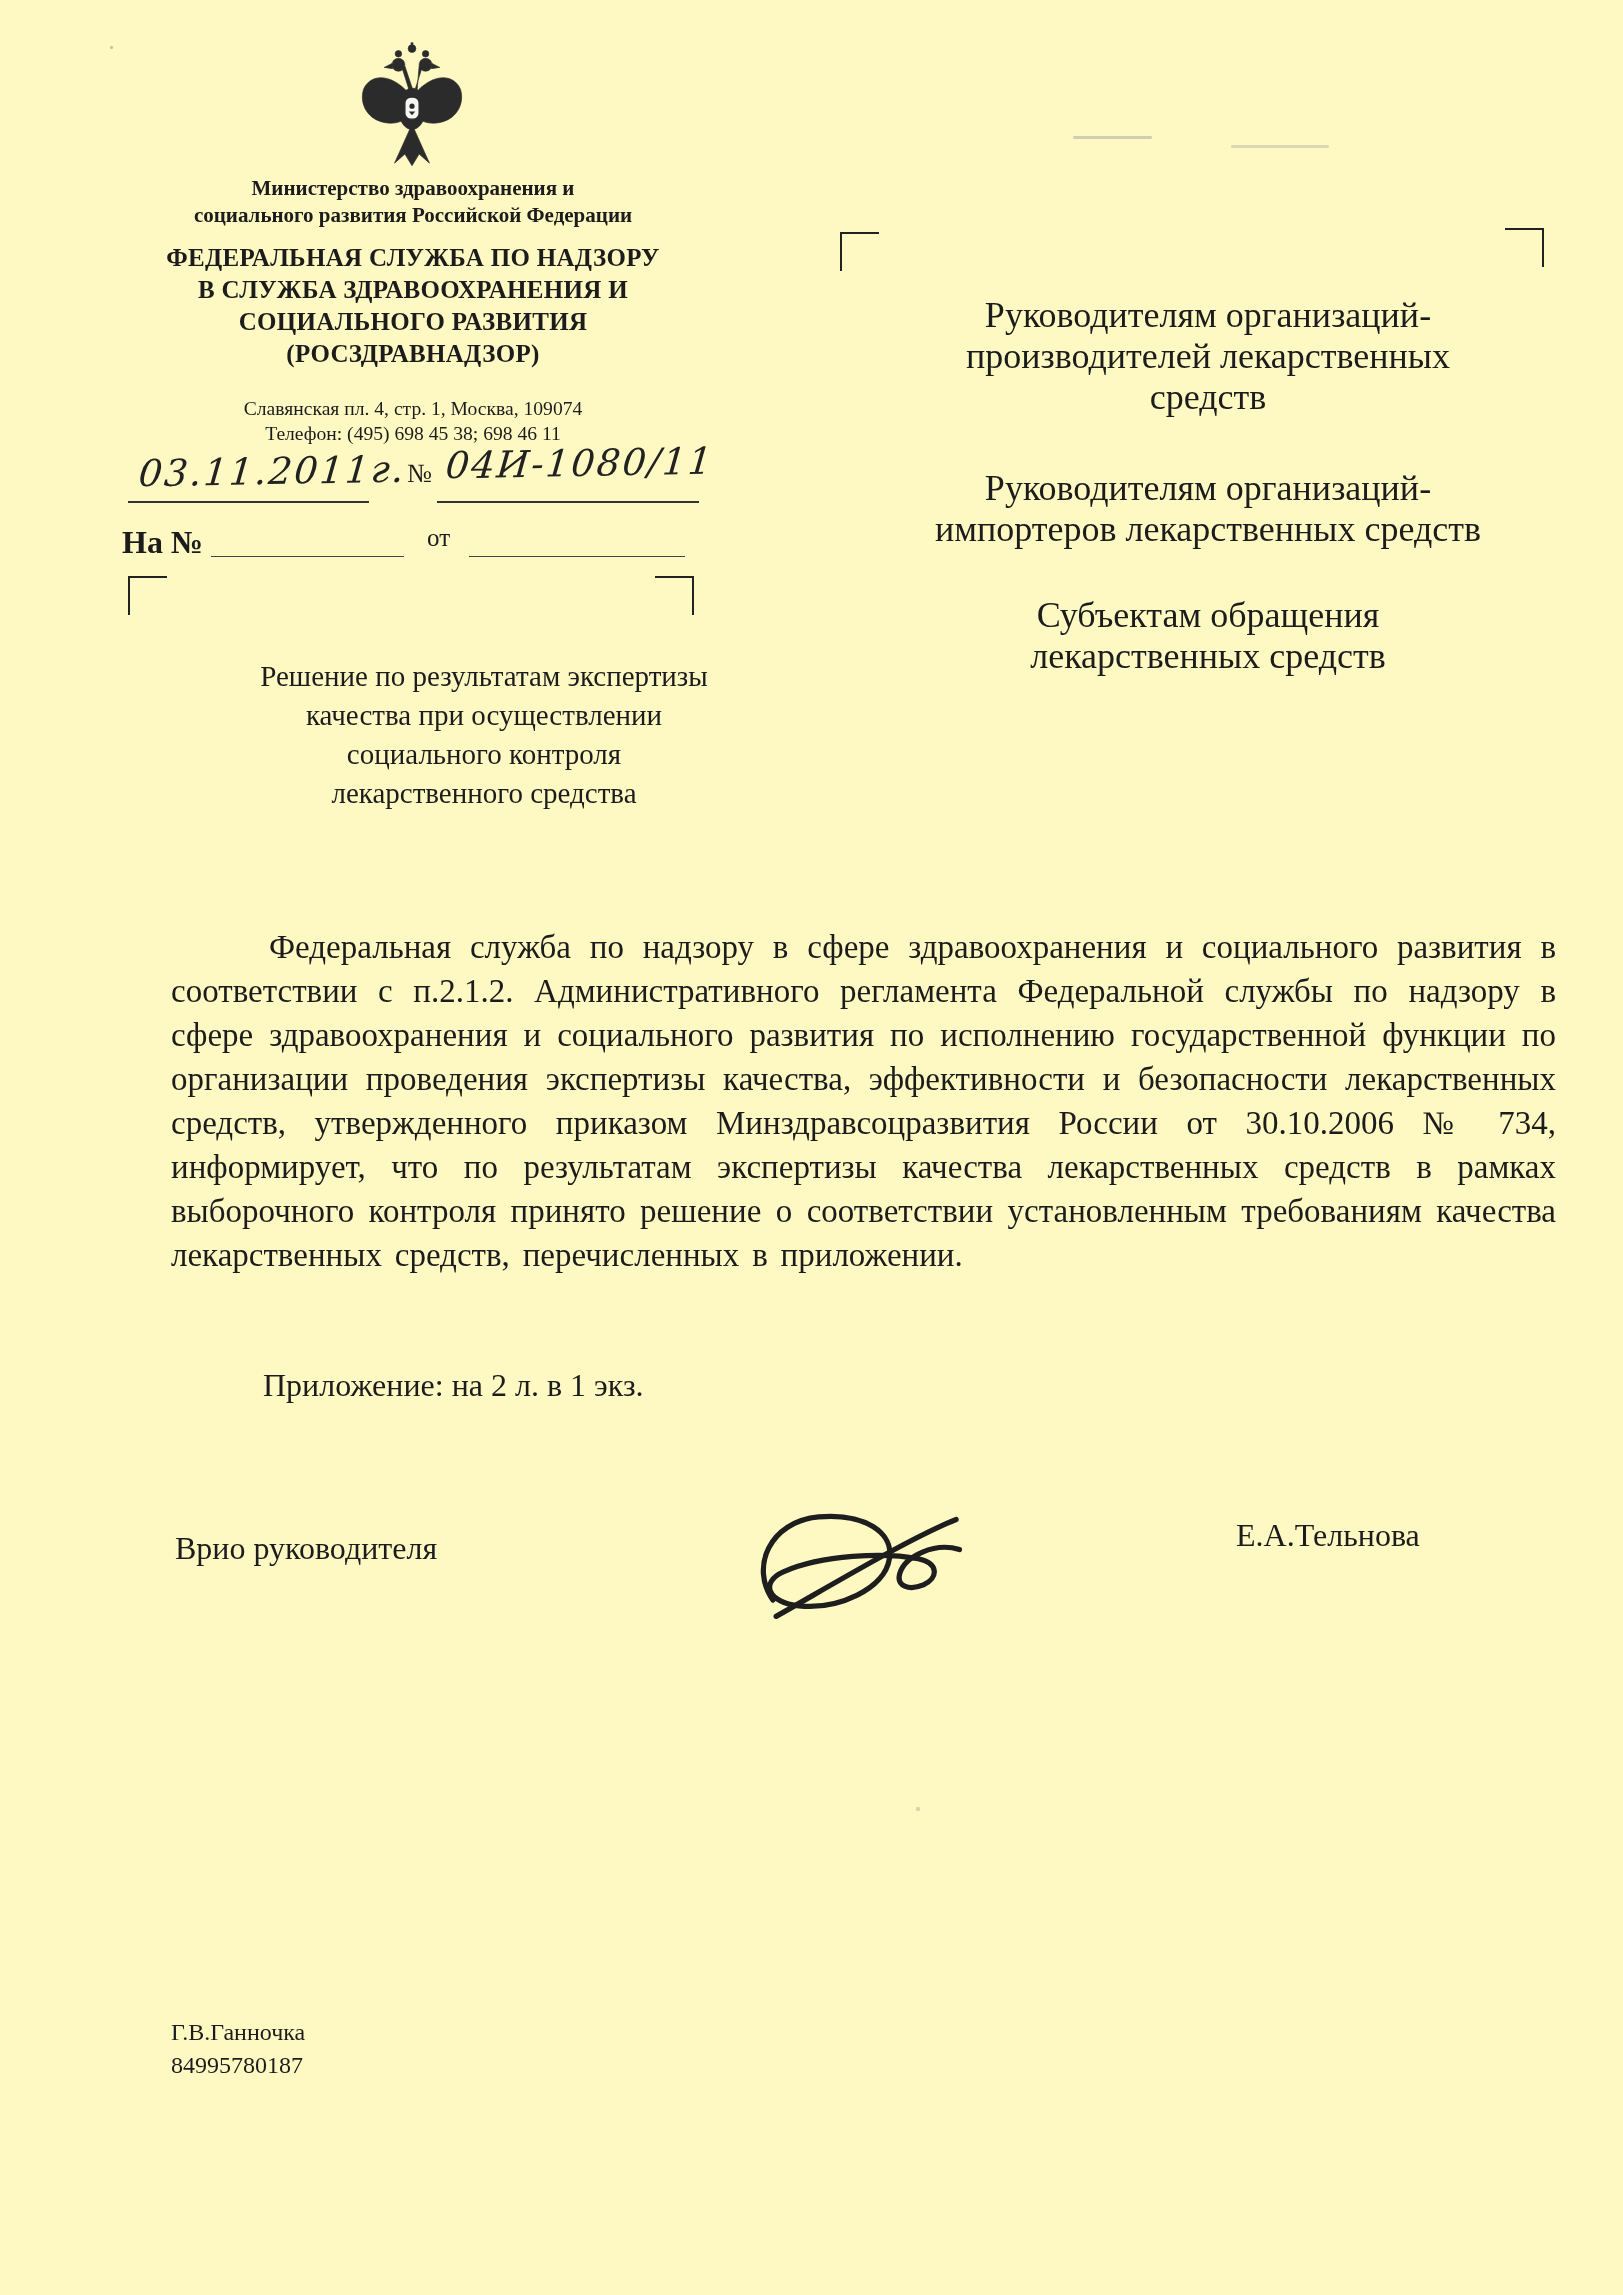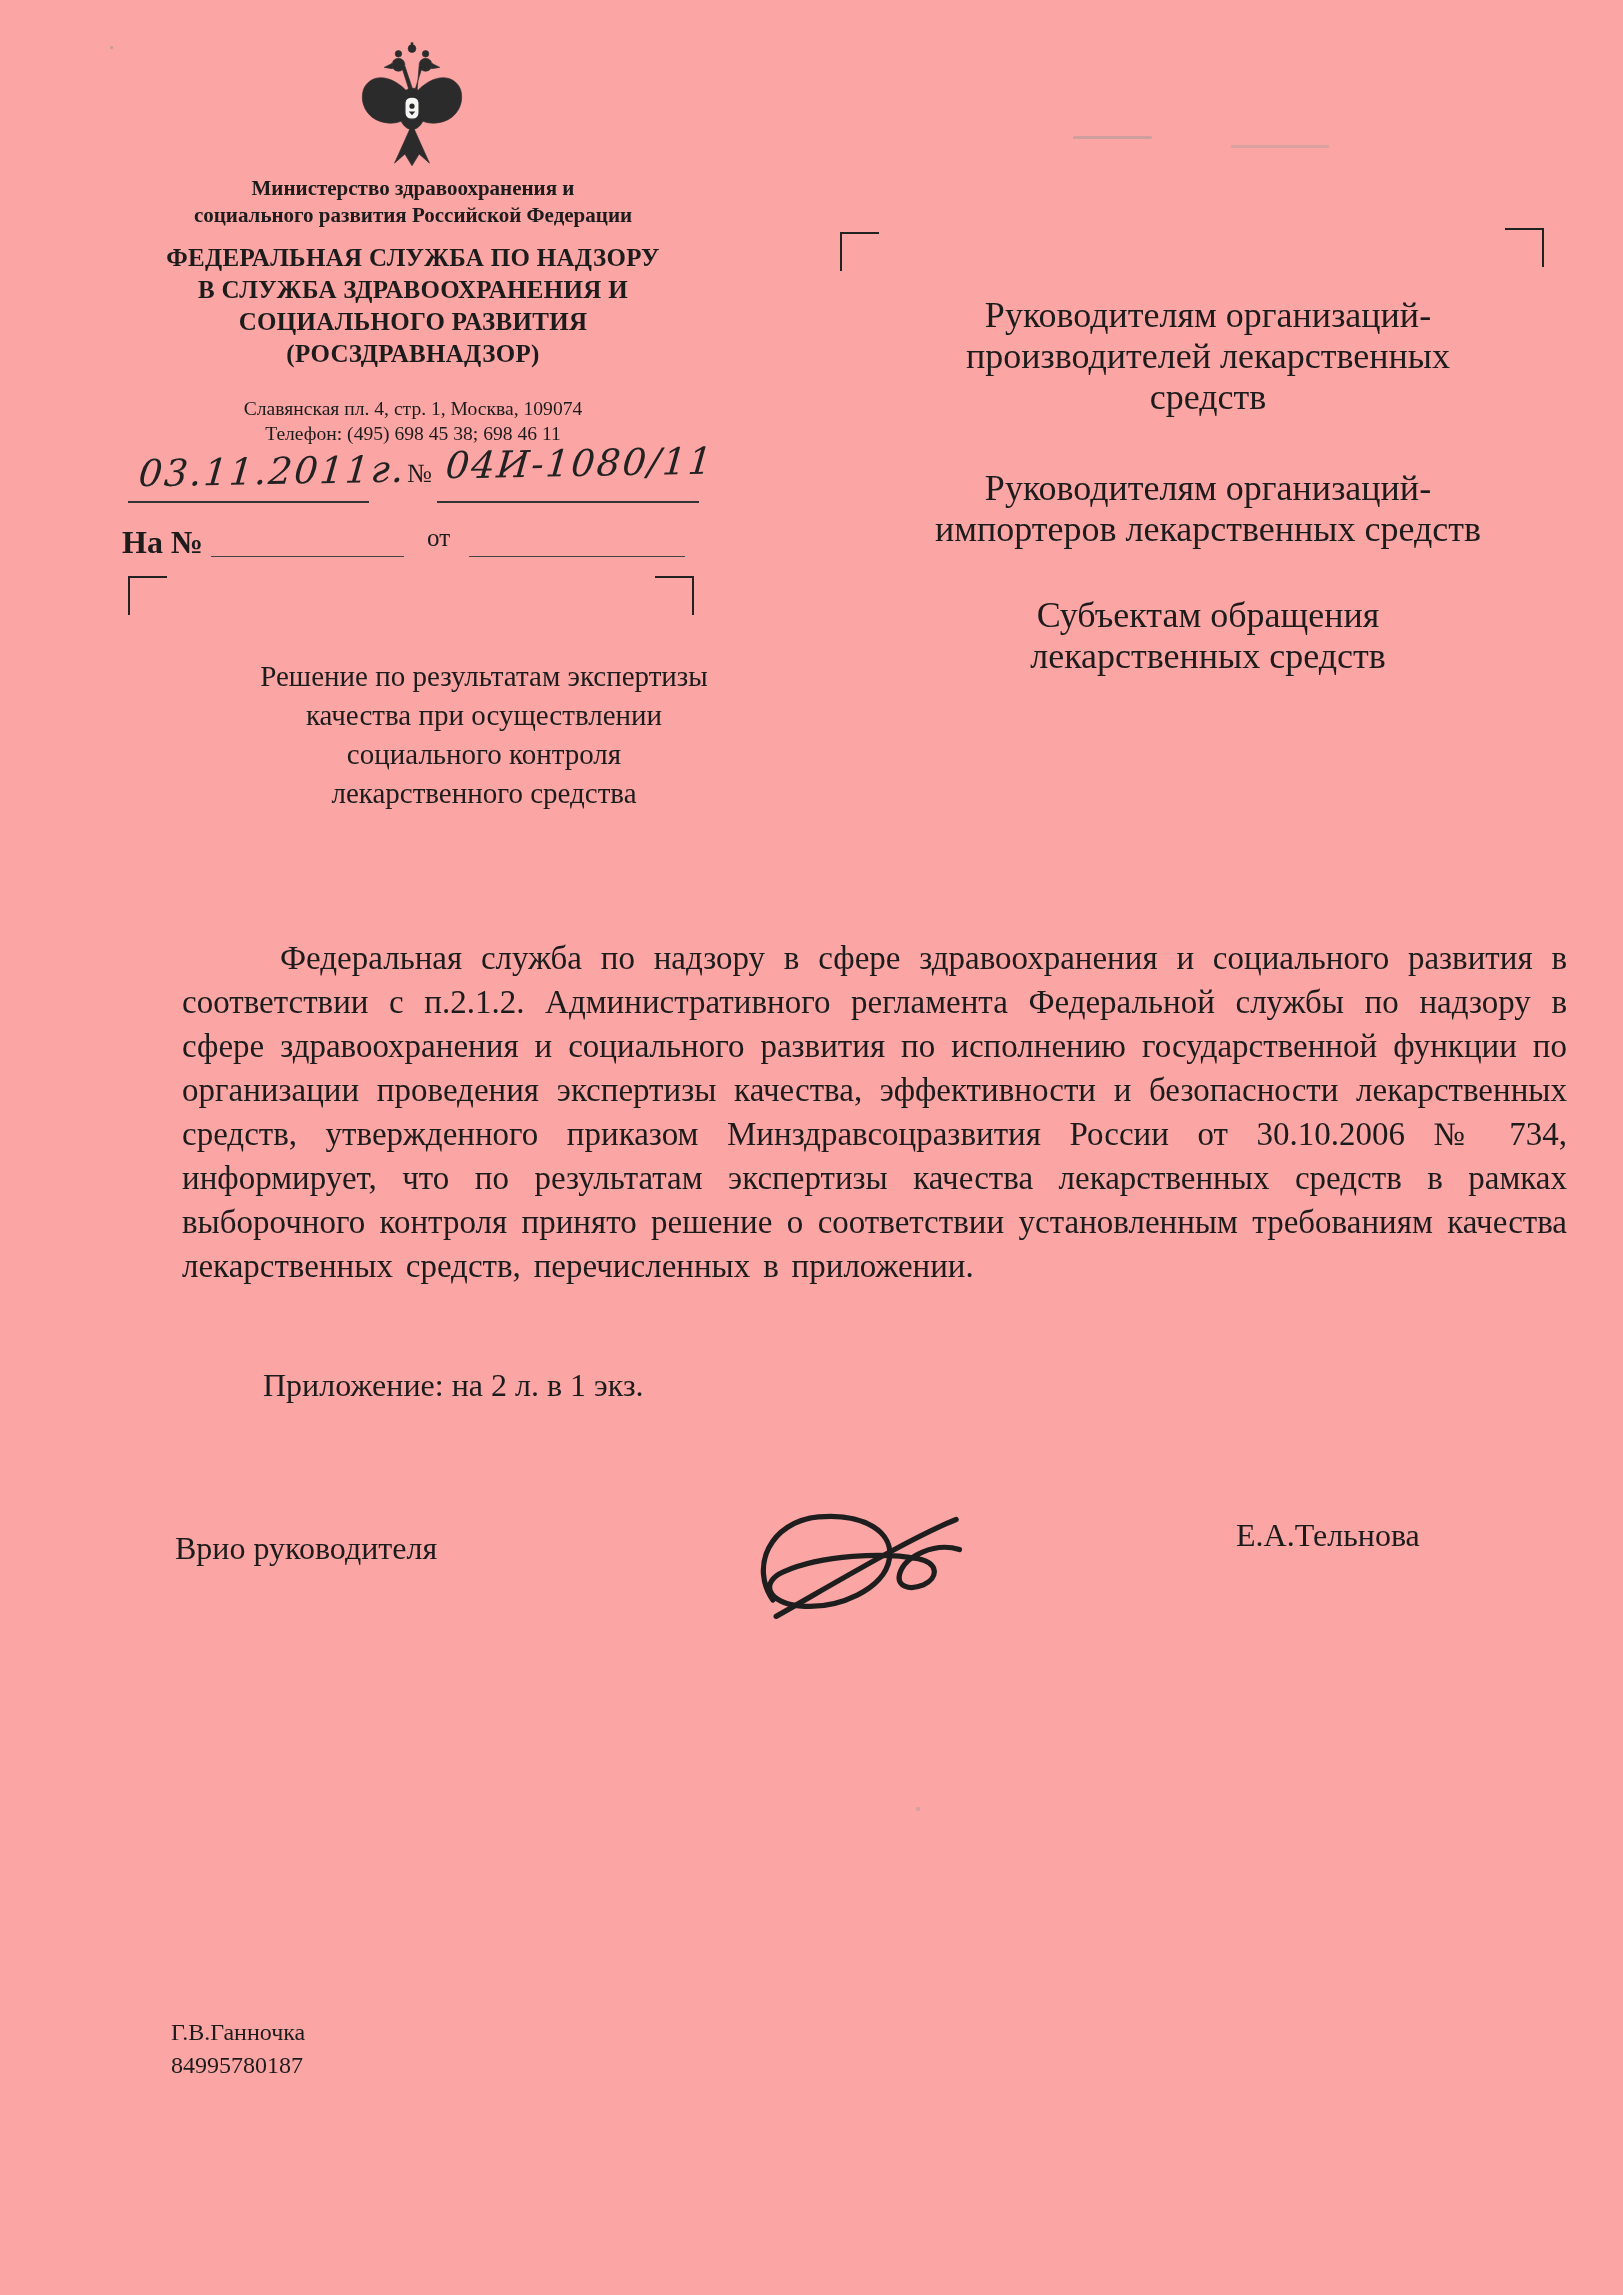--- a/index.html
+++ b/index.html
@@ -1,19 +1,19 @@
 <!DOCTYPE html>
 <html style="font-size:10.5px"><head>
 <meta charset="utf-8">
 <style>
   html,body { margin:0; padding:0; background:#8a8a8a; }
   #page {
     position:relative;
     width:1623px; height:2295px;
-    background:#fca5a5;
+    background:#fef9c3;
     font-family:"Liberation Serif", serif;
     color:#1c1c1c;
     overflow:hidden;
   }
 
   
   .emblem { position:absolute; left:357px; top:42px; width:110px; height:131px; }
   .letterhead { position:absolute; left:79px; top:175px; width:668px; text-align:center; }
   .ministry { font-size:21px; font-weight:bold; line-height:27px; }
   .service  { font-size:25px; font-weight:bold; line-height:32px; margin-top:13px; letter-spacing:0.3px; }
@@ -57,21 +57,21 @@
 
   
   .subject { position:absolute; left:209px; top:657px; width:550px; font-size:29px; line-height:39px; text-align:center; }
 
   
   .body-text {
     position:absolute; left:165px; top:919px; width:1385px;
     font-size:33px; line-height:44px;
     text-align:justify; text-indent:98px;
     word-spacing:4.6px;
-    margin:17px;
+    margin:6px;
   }
   .attachment { position:absolute; left:263px; top:1361px; font-size:32px;margin-top:6px; }
 
   
   .sig-position { position:absolute; left:175px;  top:1530px; font-size:32px; }
   .sig-name     { position:absolute; left:1236px; top:1517px; font-size:32px; }
   .sig-img      { position:absolute; left:727px; top:1492px; width:275px; height:144px; }
 
   
   .executor { position:absolute; left:171px; top:2016px; font-size:24px; line-height:33px; }

